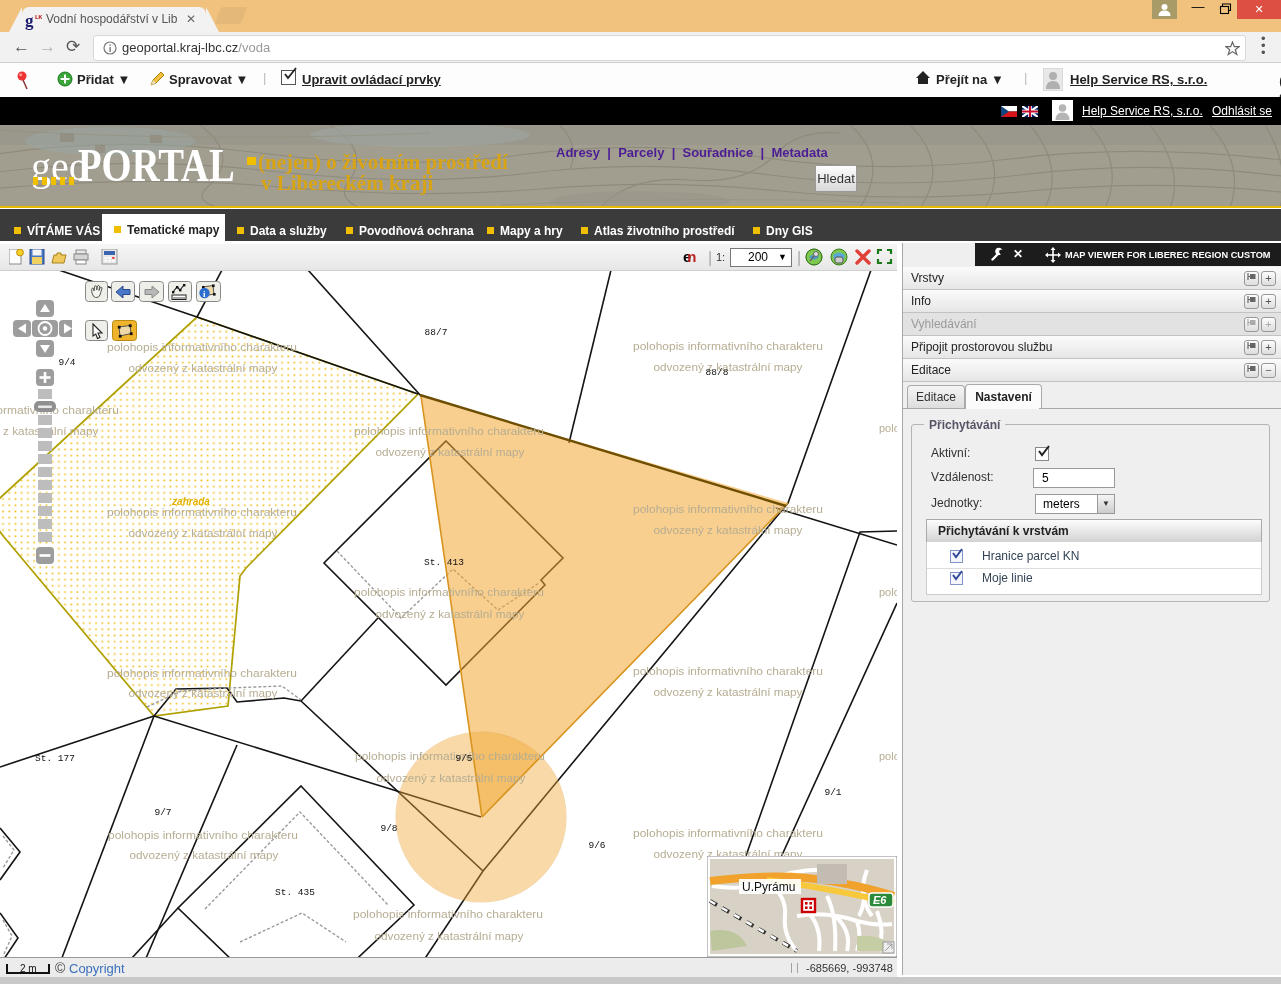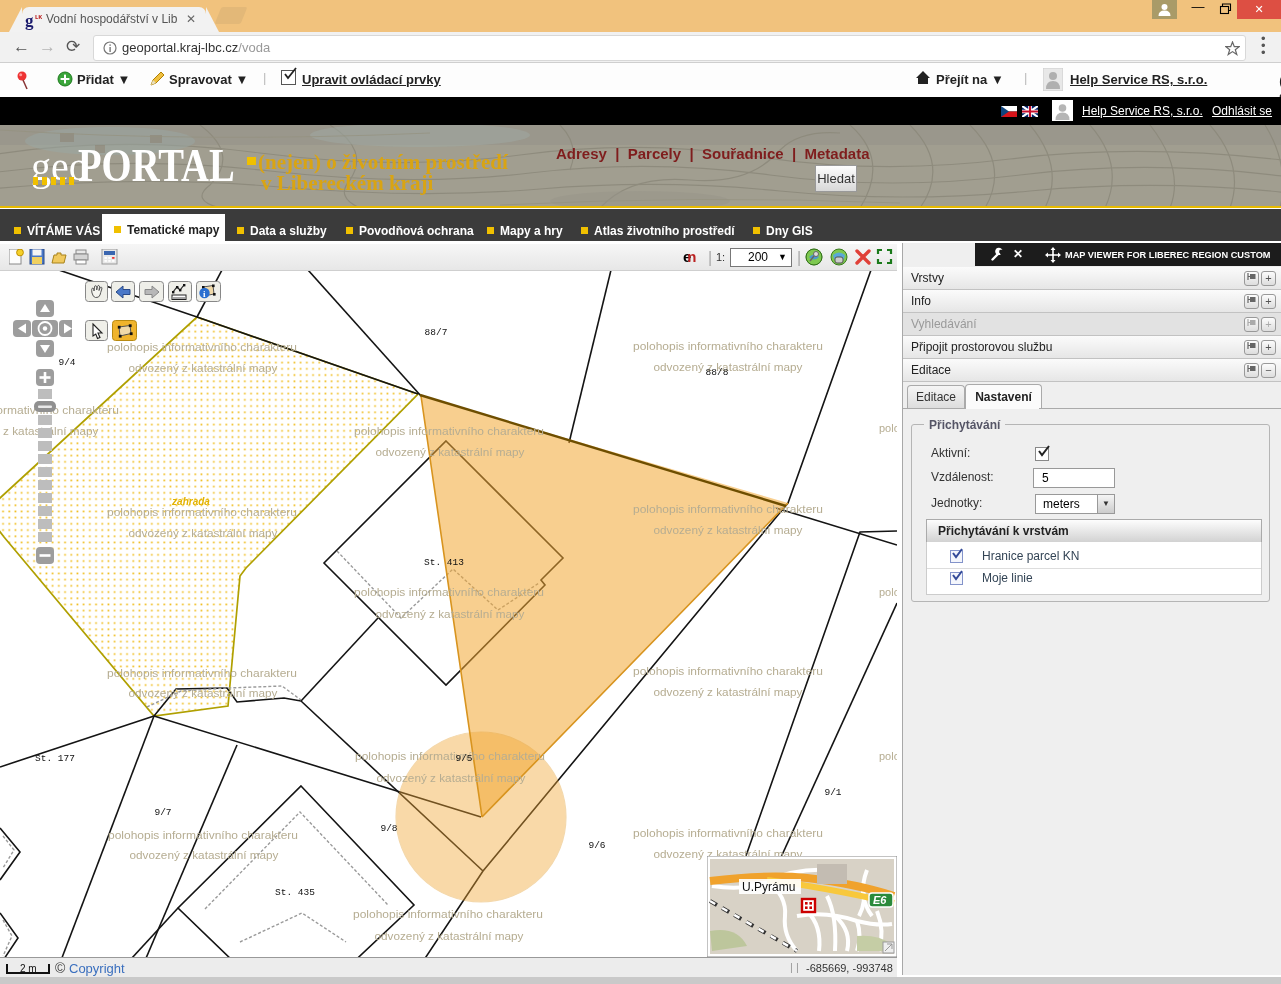--- a/index.html
+++ b/index.html
@@ -25,21 +25,21 @@
 #cmsbar .lbl{font-weight:bold;}
 
 #blackbar{position:absolute;left:0;top:97px;width:1281px;height:28px;background:#000;color:#fff;font-size:12px;}
 
 #gheader{position:absolute;left:0;top:125px;width:1281px;height:83px;background:#a09d8f;overflow:hidden;}
 #gheader .yline{position:absolute;left:0;top:81px;width:1281px;height:2px;background:#e7ba00;}
 #logo-geo{position:absolute;left:31px;top:18px;color:#fff;font-family:"Liberation Serif",serif;font-size:40px;letter-spacing:0;}
 #logo-portal{position:absolute;left:78px;top:14px;color:#fff;font-family:"Liberation Serif",serif;font-weight:bold;font-size:46px;letter-spacing:0;transform:scaleX(0.84);transform-origin:left top;}
 #logo-sub1{position:absolute;left:258px;top:25px;color:#d9a413;font-family:"Liberation Serif",serif;font-weight:bold;font-size:21px;white-space:nowrap;}
 #logo-sub2{position:absolute;left:261px;top:46px;color:#d9a413;font-family:"Liberation Serif",serif;font-weight:bold;font-size:21px;white-space:nowrap;}
-#srch-lbls{position:absolute;left:556px;top:20px;color:#7f1d1d;font-weight:bold;font-size:15px;}
+#srch-lbls{position:absolute;left:556px;top:20px;color:#4c1d95;font-weight:bold;font-size:13px;}
 #srch-input{position:absolute;left:557px;top:39px;width:244px;height:22px;background:#fff;border:1px solid #888;font-size:13px;color:#999;padding-left:6px;line-height:22px;}
 #srch-btn{position:absolute;left:815px;top:40px;width:40px;height:25px;background:linear-gradient(#fdfdfd,#d8d8d8);border:1px solid #999;font-size:13px;color:#333;text-align:center;line-height:25px;}
 
 #mainnav{position:absolute;left:0;top:209px;width:1281px;height:32px;background:#3b3b3b;font-size:12px;font-weight:bold;color:#fff;}
 #mainnav .itm{position:absolute;top:7px;height:20px;line-height:31px;white-space:nowrap;}
 #mainnav .sq{display:inline-block;width:7px;height:7px;background:#f0c000;margin-right:6px;vertical-align:1px;}
 #mainnav .active{background:#fff;color:#222;margin-top:6px;}
 
 #maptb{position:absolute;left:0;top:244px;width:897px;height:26px;background:linear-gradient(#f6f6f6,#e7e7e7);border-bottom:1px solid #cfcfcf;}
 

